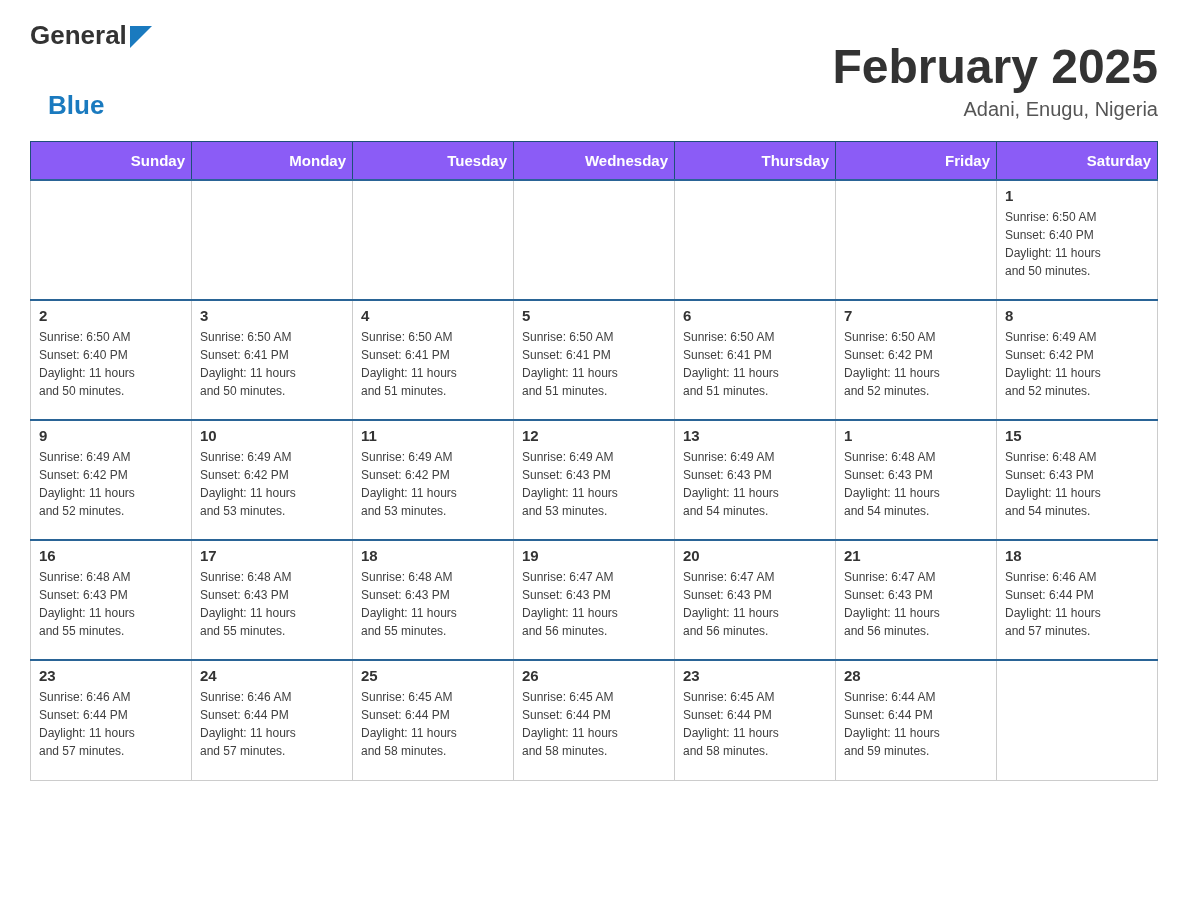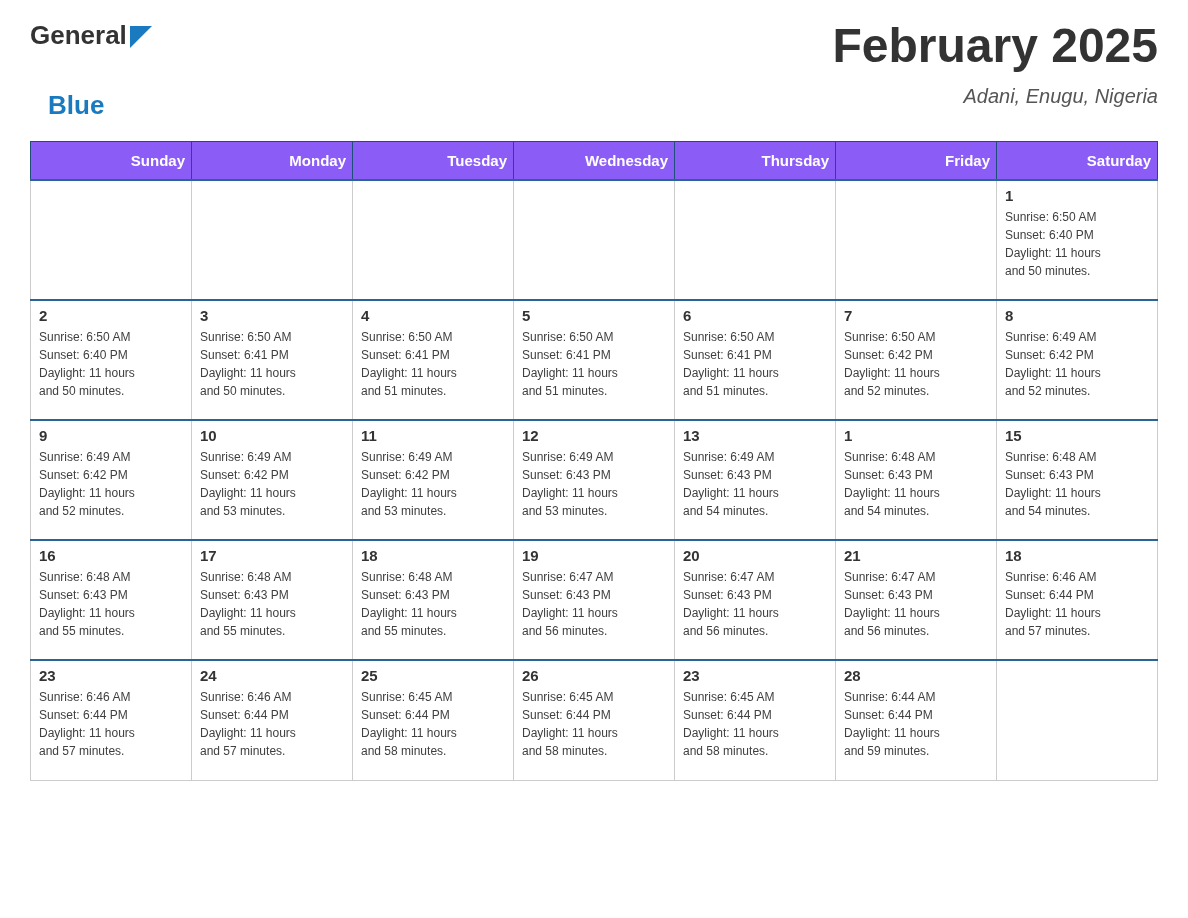--- a/index.html
+++ b/index.html
@@ -38,26 +38,26 @@
       margin-left: 18px;
     }
     .title-block {
       text-align: right;
     }
     .calendar-title {
       font-size: 48px;
       font-weight: bold;
       color: #333;
       line-height: 1.1;
+      margin-top: 21px;
     }
     .calendar-subtitle {
       font-size: 20px;
       color: #555;
-      margin-top: 12px;
-      font-style: italic;
+      margin-top: 4px;
     }
     .calendar-table {
       width: 100%;
       border-collapse: collapse;
       table-layout: fixed;
     }
     .calendar-table th {
       background-color: #8b5cf6;
       color: #fff;
       padding: 10px 6px;

